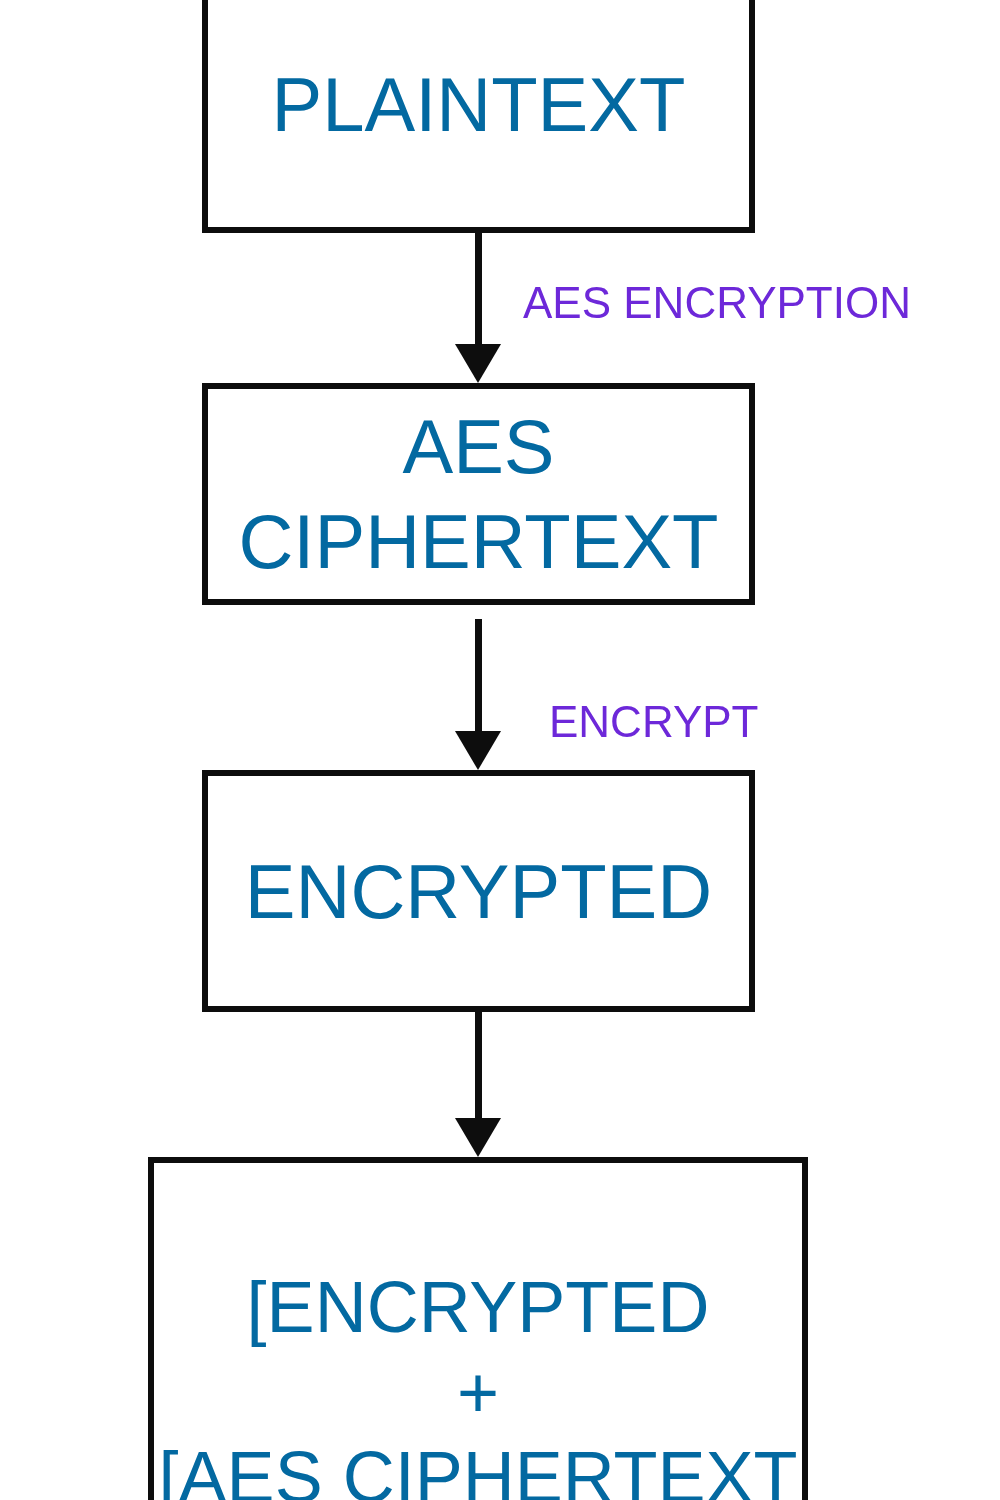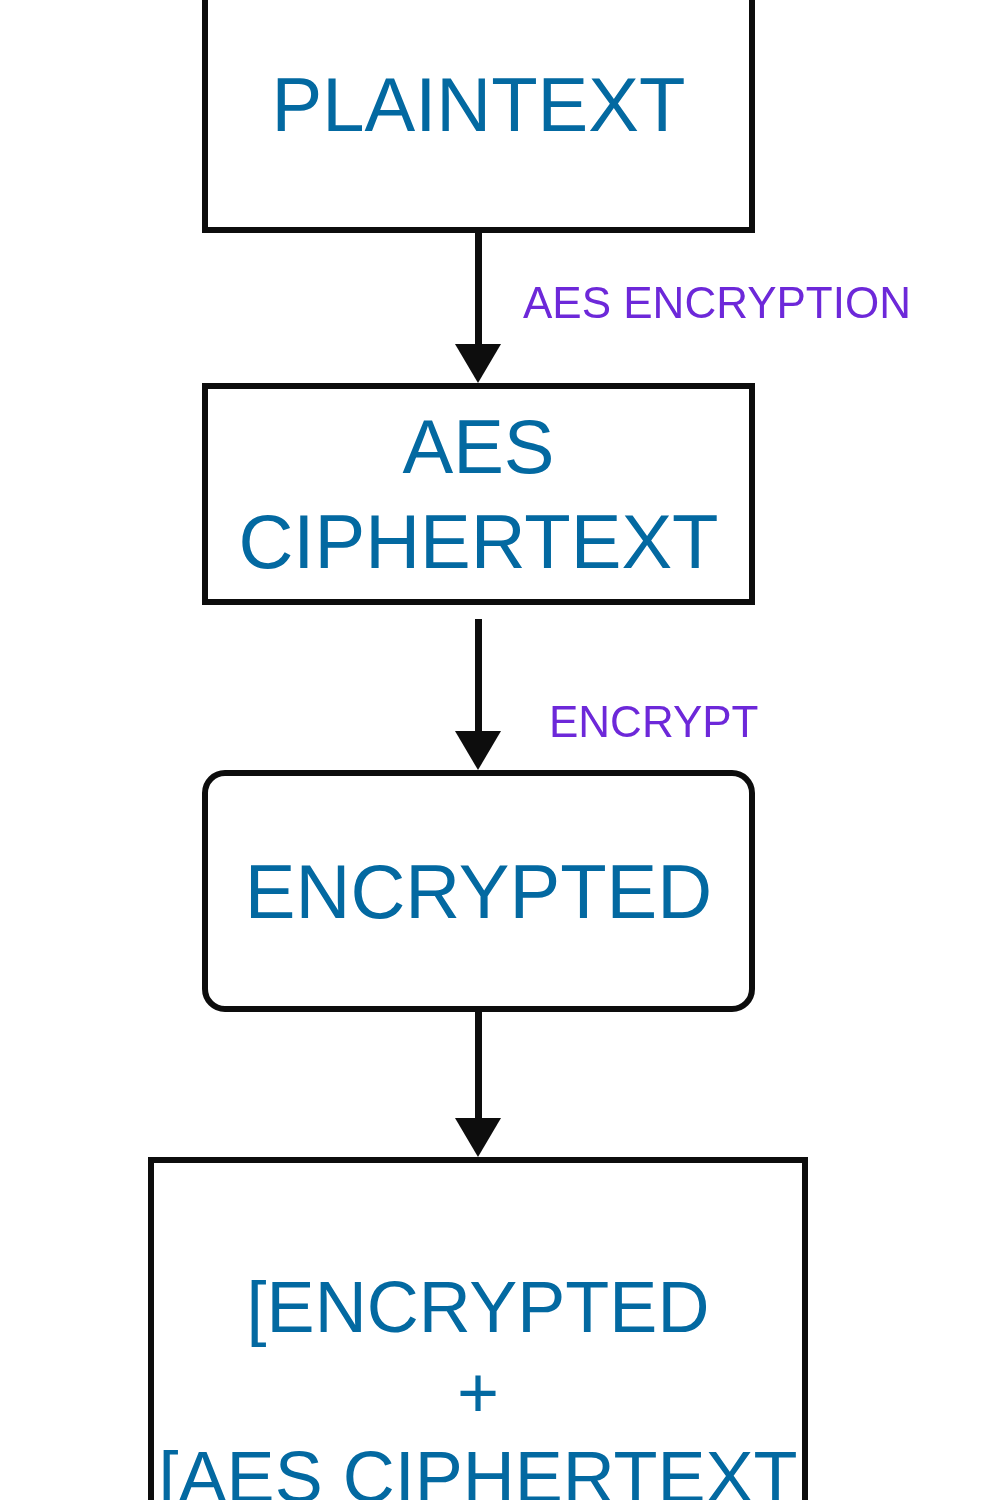--- a/index.html
+++ b/index.html
@@ -74,21 +74,21 @@
 
   <div class="node" id="node-aes-ciphertext" style="left:202px; top:383px; width:553px; height:222px;">
     <span class="line">AES</span>
     <span class="line">CIPHERTEXT</span>
   </div>
 
   <div class="arrow-stem" style="left:475px; top:619px; height:116px;"></div>
   <div class="arrow-head" style="left:455px; top:731px;"></div>
   <div class="arrow-label" style="left:533px; top:696px;margin-left:16px;">ENCRYPT</div>
 
-  <div class="node" id="node-encrypted-aes-key" style="left:202px; top:770px; width:553px; height:242px;border-radius:23px;">
+  <div class="node" id="node-encrypted-aes-key" style="left:202px; top:770px; width:553px; height:242px;">
     <span class="line">ENCRYPTED</span>
   </div>
 
   <div class="arrow-stem" style="left:475px; top:1009px; height:112px;"></div>
   <div class="arrow-head" style="left:455px; top:1118px;"></div>
 
   <div class="node" id="node-output-package" style="left:148px; top:1157px; width:660px; height:470px;">
     <span class="line">[ENCRYPTED</span>
     <span class="line">+</span>
     <span class="line">[AES CIPHERTEXT</span>

